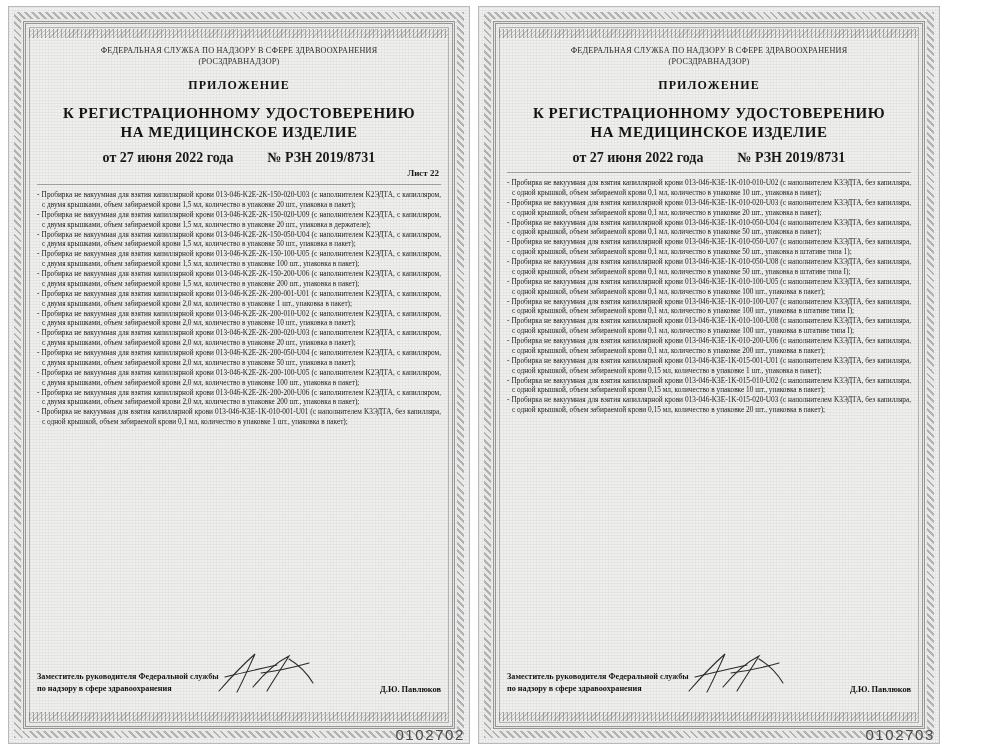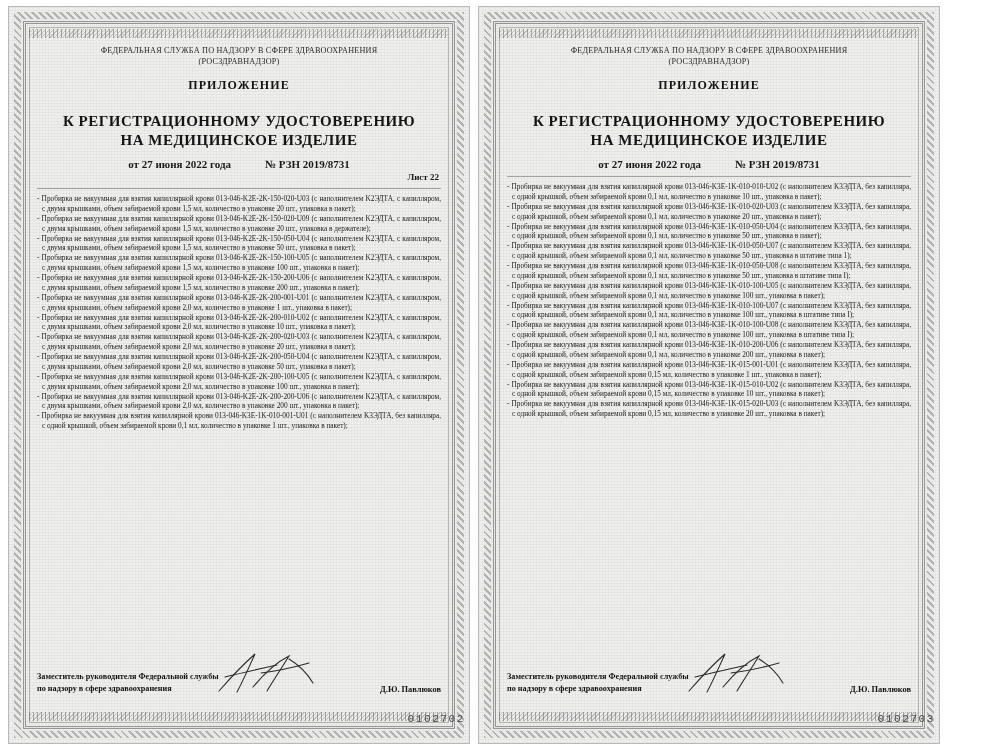--- a/index.html
+++ b/index.html
@@ -104,36 +104,36 @@
   }
   .title-1 {
     font-size: 12px;
     font-weight: bold;
     letter-spacing: 1.1px;
   }
   .title-2 {
     font-size: 15px;
     font-weight: bold;
     letter-spacing: 0.5px;
-    margin-top: 20px;
+    margin-top: 12px;
   }
   .title-3 {
     font-size: 15px;
     font-weight: bold;
     letter-spacing: 0.5px;
     margin-top: 2px;
   }
 
   .meta-row {
     display: flex;
     align-items: baseline;
     justify-content: center;
     gap: 34px;
     margin-top: 9px;
-    font-size: 11px;
+    font-size: 14px;
     font-weight: bold;
     color: #1a1a1a;
   }
   .meta-row .date-label { font-weight: bold; }
   .meta-row .regno { font-weight: bold; }
 
   .sheet-no {
     text-align: right;
     font-size: 9px;
     font-weight: bold;
@@ -190,23 +190,23 @@
     left: 50%;
     bottom: 2px;
     transform: translateX(-30%);
     width: 120px;
     height: 42px;
     pointer-events: none;
   }
   .serial {
     position: absolute;
     right: 4px;
-    bottom: 18px;
-    font-family: Liberation Mono, monospace;
-    font-size: 11px;
+    bottom: 0;
+    font-family: Liberation Sans, sans-serif;
+    font-size: 15px;
     color: #4a4a4a;
     letter-spacing: 1.6px;
   }
 </style>
 </head>
 <body>
 
 <div class="sheet-wrap">
 
   <div class="page">

